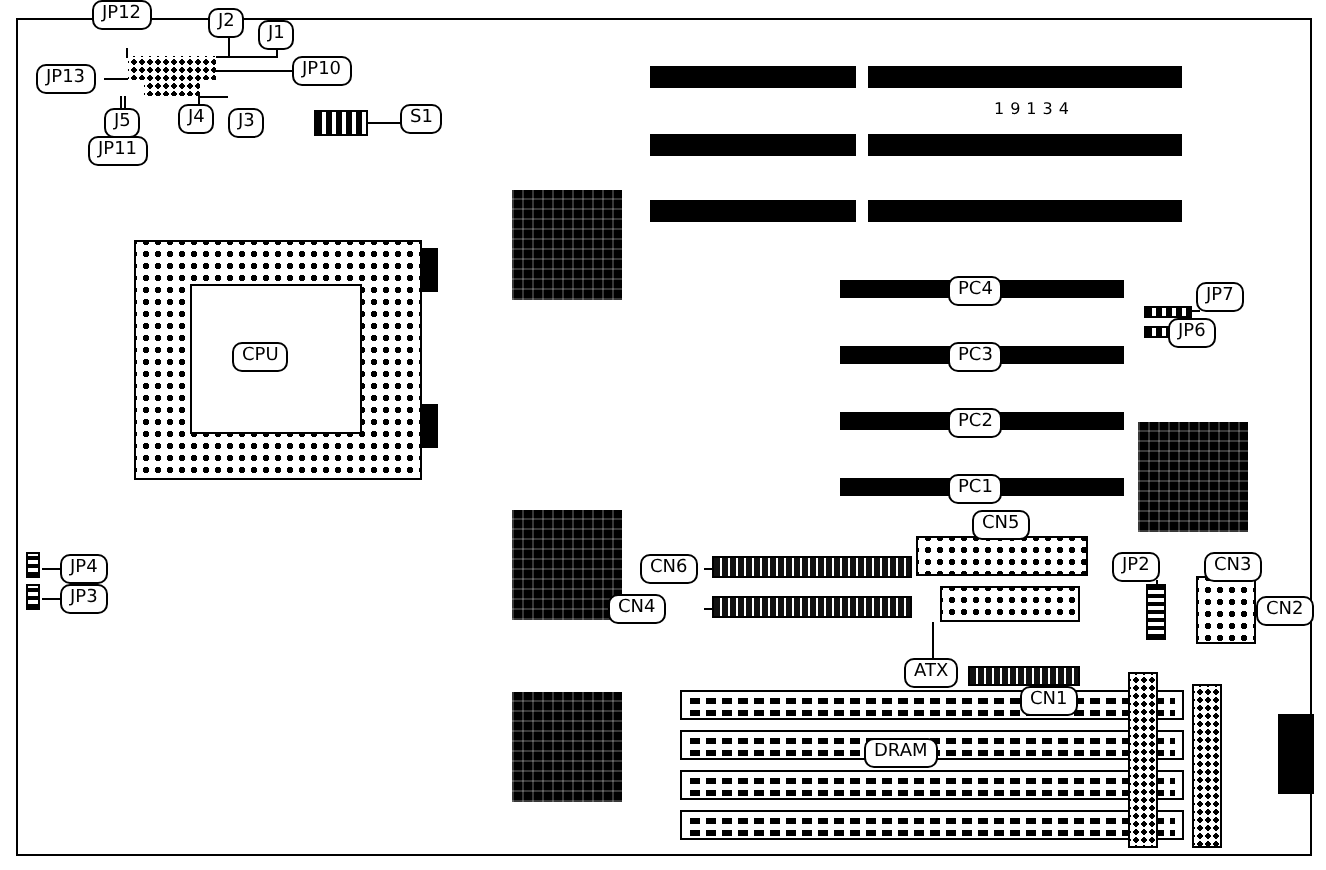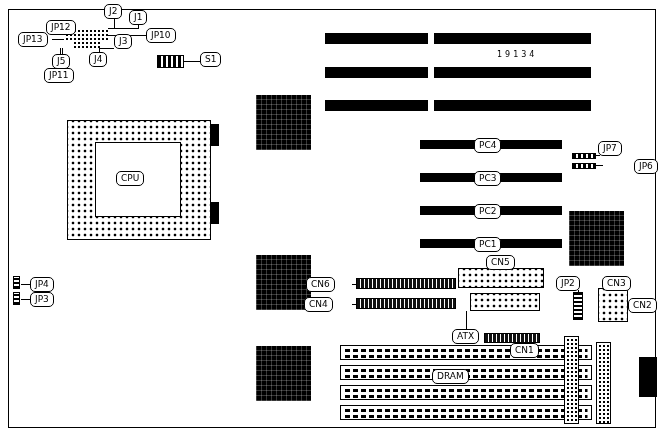--- a/index.html
+++ b/index.html
@@ -108,38 +108,38 @@
   <div class="line" style="left:184px;top:61px;width:16px;height:1px"></div>
   <div class="line" style="left:594px;top:155px;width:6px;height:1px"></div>
   <div class="line" style="left:596px;top:165px;width:7px;height:1px"></div>
   <div class="line" style="left:352px;top:284px;width:4px;height:1px"></div>
   <div class="line" style="left:352px;top:304px;width:4px;height:1px"></div>
   <div class="line" style="left:466px;top:311px;width:1px;height:19px"></div>
   <div class="line" style="left:578px;top:290px;width:1px;height:3px"></div>
   <div class="line" style="left:21px;top:284px;width:11px;height:1px"></div>
   <div class="line" style="left:21px;top:299px;width:11px;height:1px"></div>
 
-  <div class="callout" style="left:46px;top:20px">JP12</div>
+  <div class="callout" style="left:46px;top:0">JP12</div>
   <div class="callout" style="left:104px;top:4px">J2</div>
   <div class="callout" style="left:129px;top:10px">J1</div>
   <div class="callout" style="left:18px;top:32px">JP13</div>
   <div class="callout" style="left:146px;top:28px">JP10</div>
   <div class="callout" style="left:52px;top:54px">J5</div>
   <div class="callout" style="left:89px;top:52px">J4</div>
-  <div class="callout" style="left:114px;top:34px">J3</div>
+  <div class="callout" style="left:114px;top:54px">J3</div>
   <div class="callout" style="left:44px;top:68px">JP11</div>
   <div class="callout" style="left:200px;top:52px">S1</div>
   <div class="callout" style="left:116px;top:171px">CPU</div>
   <div class="callout" style="left:474px;top:138px">PC4</div>
   <div class="callout" style="left:474px;top:171px">PC3</div>
   <div class="callout" style="left:474px;top:204px">PC2</div>
   <div class="callout" style="left:474px;top:237px">PC1</div>
   <div class="callout" style="left:598px;top:141px">JP7</div>
-  <div class="callout" style="left:634px;top:159px">JP6</div>
-  <div class="callout" style="left:306px;top:277px">CN6</div>
+  <div class="callout" style="left:584px;top:159px">JP6</div>
+  <div class="callout" style="left:320px;top:277px">CN6</div>
   <div class="callout" style="left:304px;top:297px">CN4</div>
   <div class="callout" style="left:486px;top:255px">CN5</div>
   <div class="callout" style="left:556px;top:276px">JP2</div>
   <div class="callout" style="left:602px;top:276px">CN3</div>
   <div class="callout" style="left:628px;top:298px">CN2</div>
   <div class="callout" style="left:30px;top:277px">JP4</div>
   <div class="callout" style="left:30px;top:292px">JP3</div>
   <div class="callout" style="left:452px;top:329px">ATX</div>
   <div class="callout" style="left:510px;top:343px">CN1</div>
   <div class="callout" style="left:432px;top:369px">DRAM</div>

